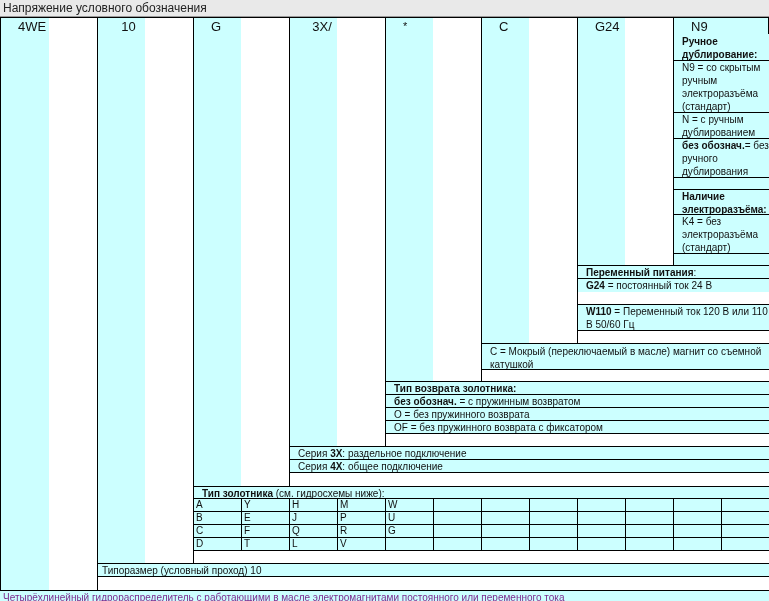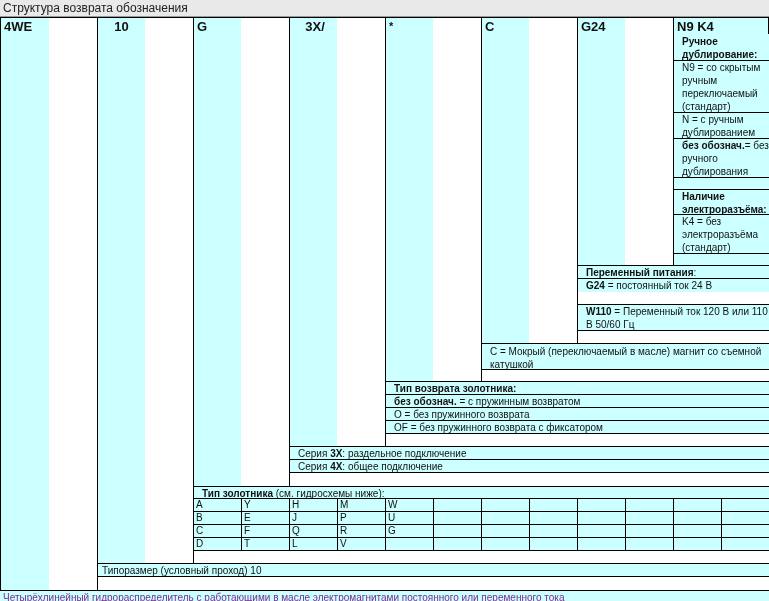--- a/index.html
+++ b/index.html
@@ -6,31 +6,31 @@
   body{width:769px;height:601px;position:relative;overflow:hidden;font-family:"Liberation Sans",sans-serif;font-size:10px;color:#111;}
   .title{position:absolute;left:0;top:0;width:769px;height:17px;background:#e9e9e9;border-bottom:1px solid #999;font-size:12px;line-height:17px;padding-left:3px;box-sizing:border-box;color:#222;}
   .cell{position:absolute;box-sizing:border-box;}
   .cy{background:#ccffff;}
   .wh{background:#ffffff;}
   .b{border:1px solid #000;}
   .bl{border-left:1px solid #000;}
   .br{border-right:1px solid #000;}
   .bt{border-top:1px solid #000;}
   .bb{border-bottom:1px solid #000;}
-  .hdr{font-weight:bold;font-size:13px;line-height:17px;padding-left:3px;}
+  .hdr{font-weight:normal;font-size:13px;line-height:17px;padding-left:17px;}
   .txt{font-size:10px;line-height:13px;padding-left:8px;white-space:nowrap;overflow:hidden;}
   .wrap{white-space:normal;}
   .bold{font-weight:bold;}
   .footer{position:absolute;left:0;top:590px;width:769px;height:11px;background:#ccffff;color:#7b2c8e;font-size:10px;line-height:14px;padding-left:3px;box-sizing:border-box;border-top:1px solid #000;white-space:nowrap;overflow:hidden;}
   .grid-cell{position:absolute;box-sizing:border-box;border-right:1px solid #000;border-bottom:1px solid #000;background:#ccffff;font-size:10px;line-height:12px;padding-left:2px;}
 </style>
 </head>
 <body>
 
-<div class="title">Структура возврата обозначения</div>
+<div class="title">Напряжение условного обозначения</div>
 
 <div class="cell cy b hdr" style="left:0;top:17px;width:50px;height:18px;">4WE</div>
 <div class="cell cy bl br" style="left:0;top:34px;width:50px;height:556px;"></div>
 <div class="cell wh br" style="left:49px;top:17px;width:49px;height:573px;border-top:1px solid #000;"></div>
 
 <div class="cell cy b hdr" style="left:97px;top:17px;width:49px;height:18px;text-align:center;padding-right:3px;">10</div>
 <div class="cell cy bl br" style="left:97px;top:34px;width:49px;height:530px;"></div>
 <div class="cell wh br" style="left:145px;top:17px;width:49px;height:547px;border-top:1px solid #000;"></div>
 
 <div class="cell cy b hdr" style="left:193px;top:17px;width:49px;height:18px;">G</div>
@@ -50,21 +50,21 @@
 <div class="cell wh br" style="left:529px;top:17px;width:49px;height:327px;border-top:1px solid #000;"></div>
 
 <div class="cell cy b hdr" style="left:577px;top:17px;width:49px;height:18px;">G24</div>
 <div class="cell cy bl br" style="left:577px;top:34px;width:49px;height:231px;"></div>
 <div class="cell wh br" style="left:625px;top:17px;width:49px;height:248px;border-top:1px solid #000;"></div>
 
 <div class="cell cy b hdr" style="left:673px;top:17px;width:49px;height:18px;">N9 K4</div>
 <div class="cell cy bt bb br" style="left:721px;top:17px;width:48px;height:18px;"></div>
 
 <div class="cell cy bl txt bold wrap" style="left:673px;top:34px;width:96px;height:26px;padding-top:1px;">Ручное дублирование:</div>
-<div class="cell cy bl bt txt wrap" style="left:673px;top:60px;width:96px;height:53px;"><span>N9 = со скрытым ручным переключаемый (стандарт)</span></div>
+<div class="cell cy bl bt txt wrap" style="left:673px;top:60px;width:96px;height:53px;"><span>N9 = со скрытым ручным электроразъёма (стандарт)</span></div>
 <div class="cell cy bl bt txt wrap" style="left:673px;top:112px;width:96px;height:27px;">N = с ручным дублированием</div>
 <div class="cell cy bl bt txt wrap" style="left:673px;top:138px;width:96px;height:40px;"><span class="bold">без обознач.</span><span>= без ручного дублирования</span></div>
 <div class="cell cy bl bt" style="left:673px;top:177px;width:96px;height:13px;"></div>
 
 <div class="cell cy bl bt txt bold wrap" style="left:673px;top:189px;width:96px;height:26px;">Наличие электроразъёма:</div>
 <div class="cell cy bl bt txt wrap" style="left:673px;top:214px;width:96px;height:40px;">K4 = без электроразъёма (стандарт)</div>
 <div class="cell cy bl bt" style="left:673px;top:253px;width:96px;height:13px;"></div>
 
 <div class="cell cy bl bt txt" style="left:577px;top:265px;width:192px;height:14px;"><span class="bold">Переменный питания</span><span>:</span></div>
 <div class="cell cy bl bt txt" style="left:577px;top:278px;width:192px;height:14px;"><span class="bold">G24</span><span> = постоянный ток 24 В</span></div>

